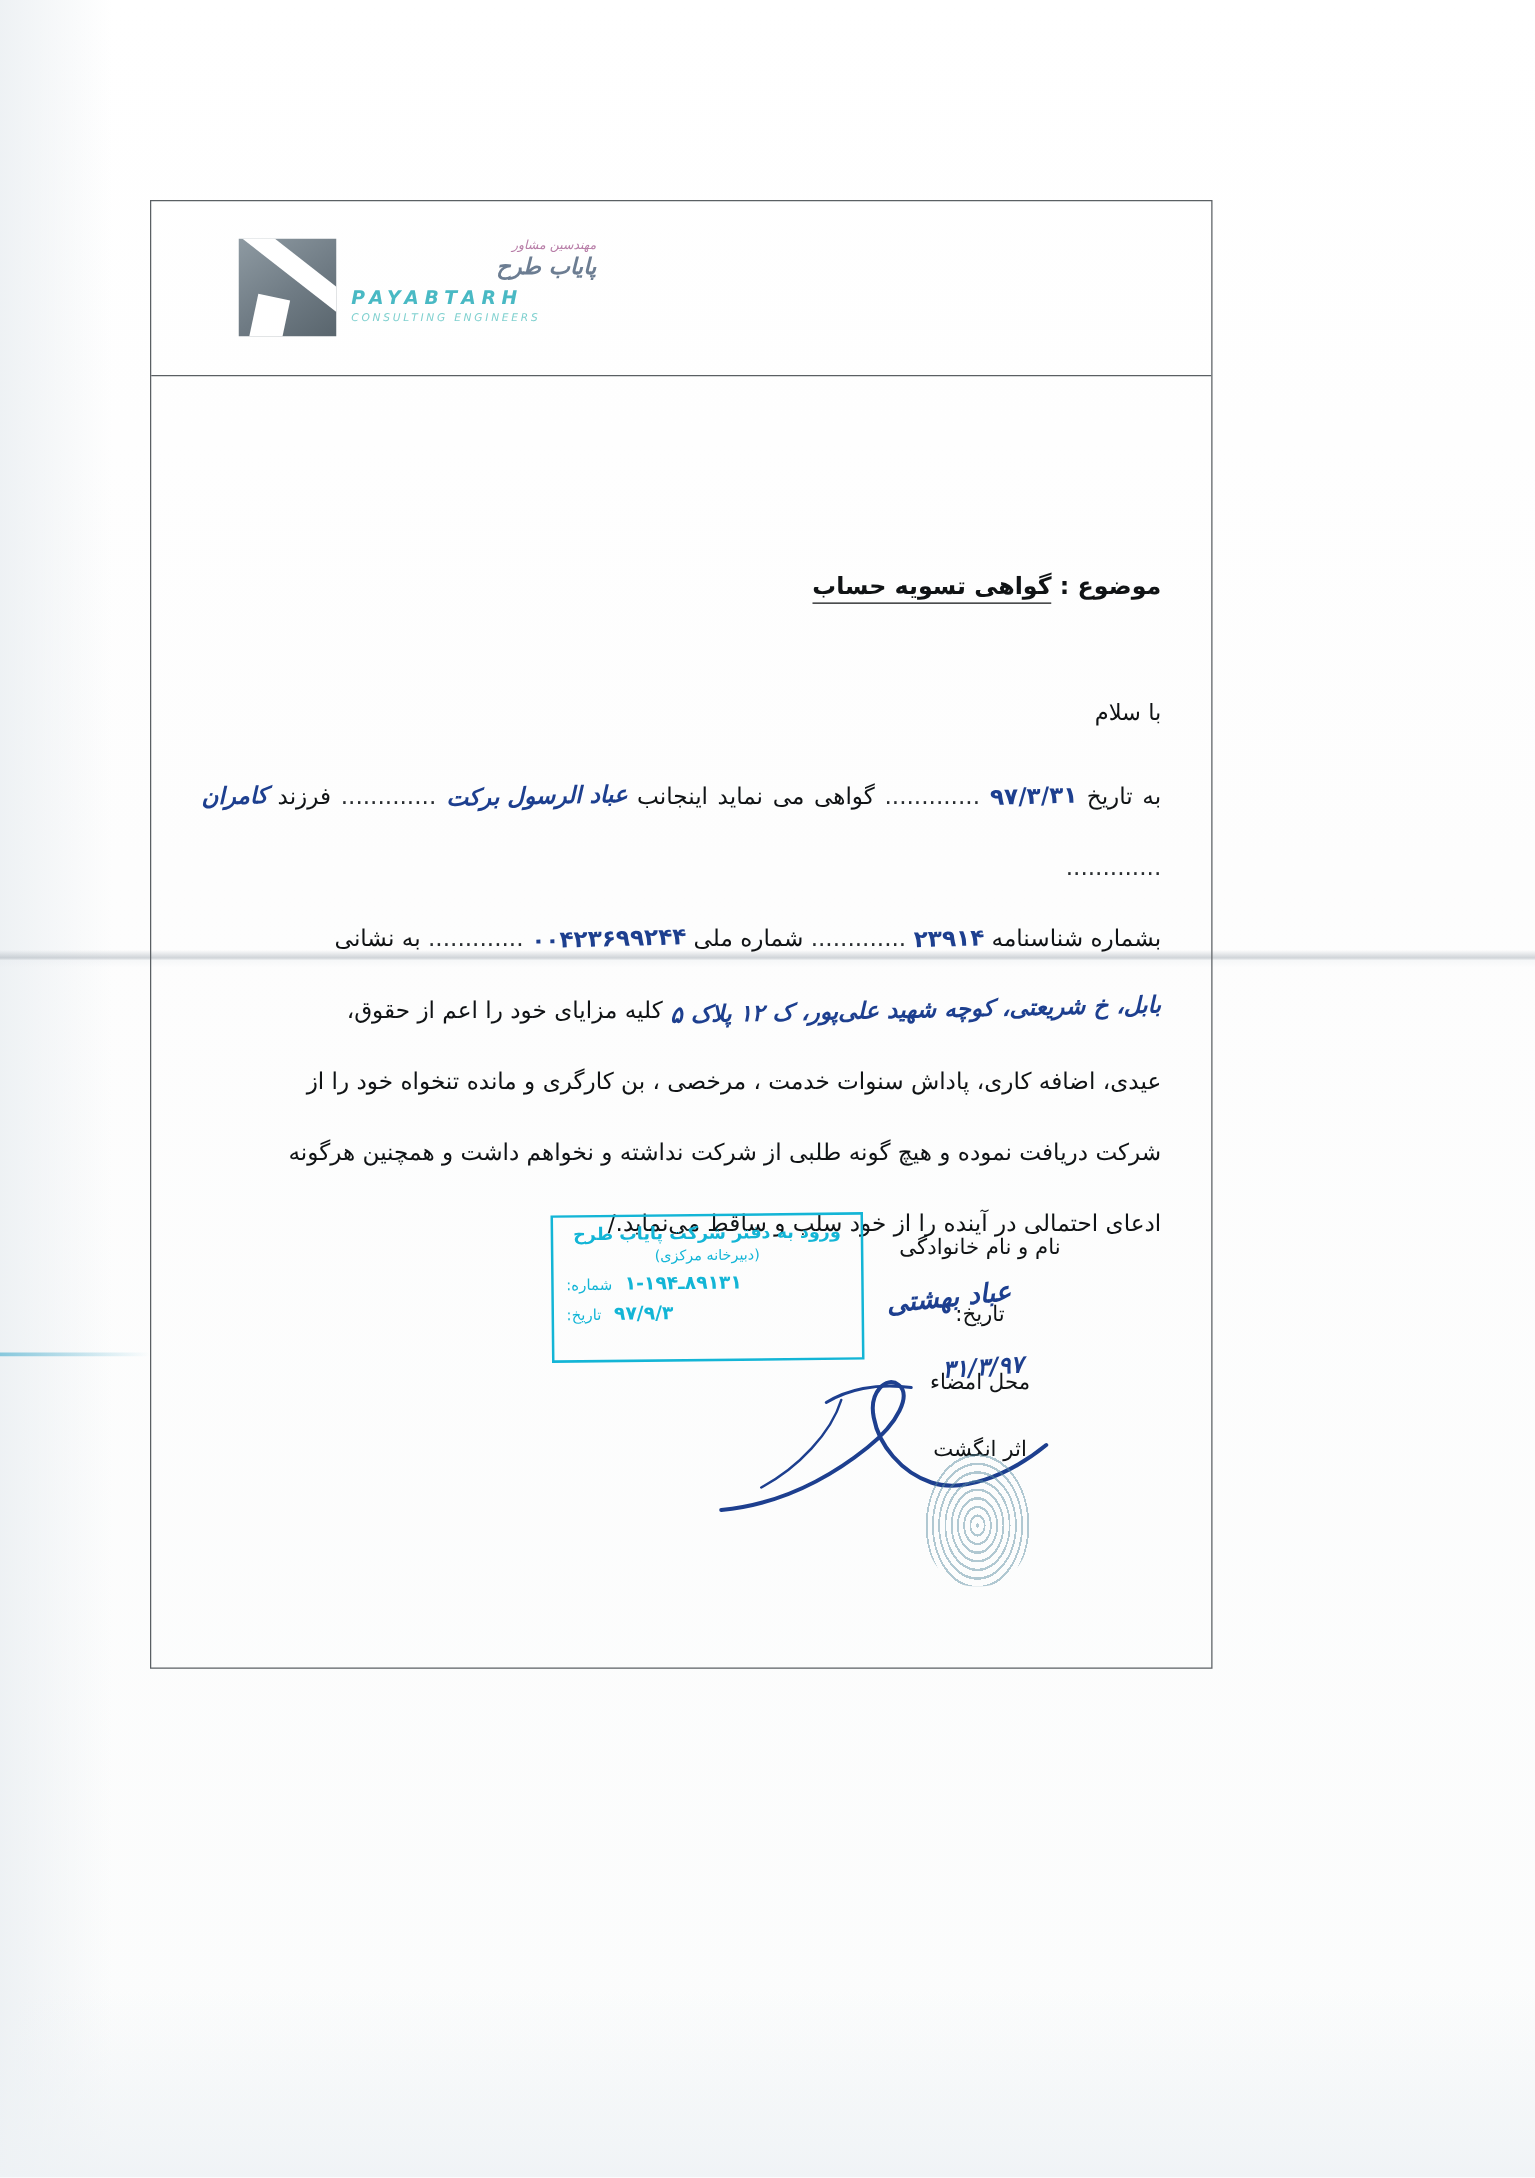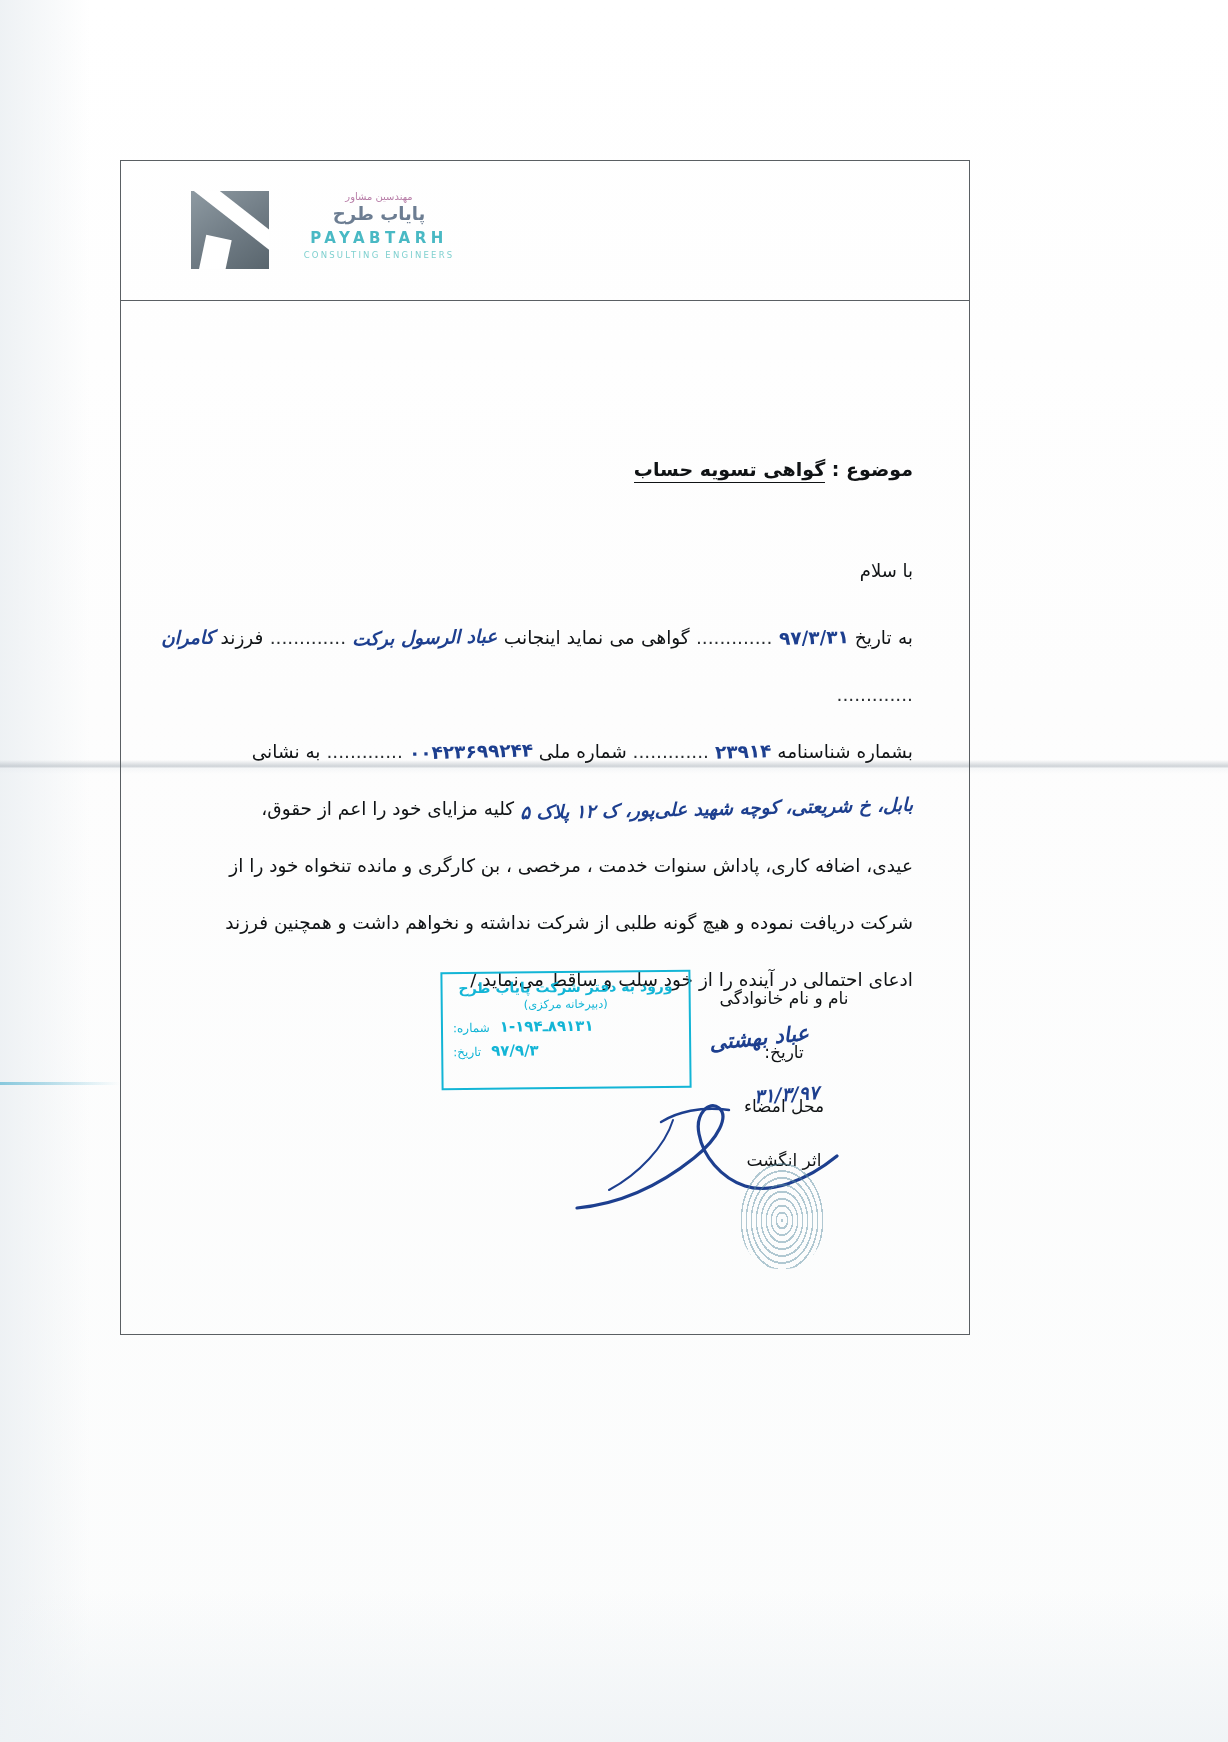--- a/index.html
+++ b/index.html
@@ -115,21 +115,21 @@
     left: 10px; top: 46px;
     width: 26px; height: 48px;
     background: #ffffff;
     transform: rotate(12deg);
   }
   .logo-text {
     position: absolute;
     left: 100px;
     top: 6px;
     width: 196px;
-    text-align: center;
+    font-style: italic;
   }
   .logo-fa-small {
     font-size: 10px;
     color: #b87ea8;
     letter-spacing: 1px;
   }
   .logo-fa-big {
     font-size: 18px;
     color: #6c7d92;
     font-weight: bold;
@@ -147,21 +147,21 @@
     font-size: 8.5px;
     color: #7fd0cf;
     letter-spacing: 2.2px;
     margin-top: 3px;
     direction: ltr;
   }
 
   
   .doc-body {
     position: absolute;
-    right: 56px;
+    right: 40px;
     left: 40px;
     top: 280px;
     color: #101315;
     font-size: 18.5px;
     line-height: 56px;
   }
   .subject-line {
     text-align: right;
     font-weight: bold;
     font-size: 19px;
@@ -350,21 +350,21 @@
         <span class="dots">.............</span>
         <span>به نشانی</span>
       </div>
 
       <div class="para">
         <span class="hw-slot"><span class="hw">بابل، خ شریعتی، کوچه شهید علی‌پور، ک ۱۲ پلاک ۵</span></span>
         <span>کلیه مزایای خود را اعم از حقوق،</span>
       </div>
 
       <div class="para">عیدی، اضافه کاری،  پاداش سنوات خدمت ، مرخصی ، بن کارگری و مانده تنخواه خود را از</div>
-      <div class="para">شرکت دریافت نموده و هیچ گونه طلبی از شرکت نداشته و نخواهم داشت و همچنین فرزند</div>
+      <div class="para">شرکت دریافت نموده و هیچ گونه طلبی از شرکت نداشته و نخواهم داشت و همچنین هرگونه</div>
       <div class="para">ادعای احتمالی در آینده را  از خود سلب و ساقط می‌نماید./</div>
     </div>
 
     <div class="sign-block">
       <div class="sign-row">
         <span class="lbl">نام و نام خانوادگی</span>
       </div>
       <div class="sign-row">
         <span class="lbl">تاریخ:</span>
       </div>

